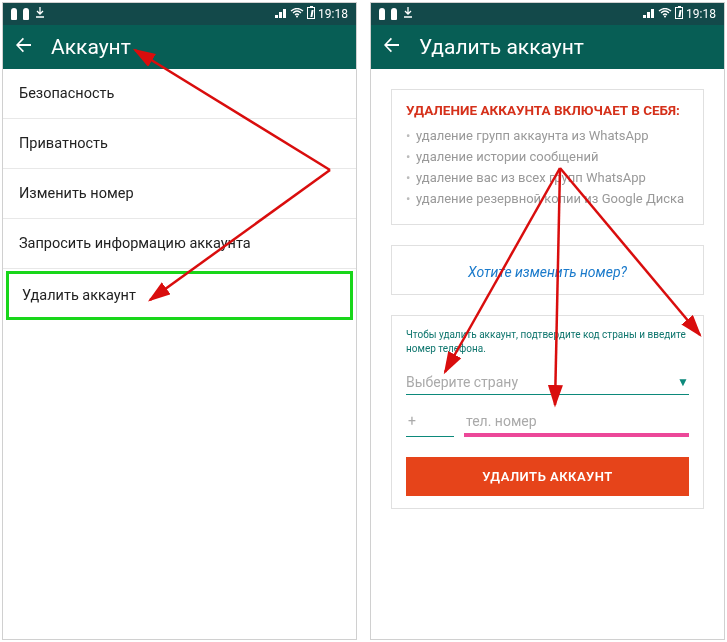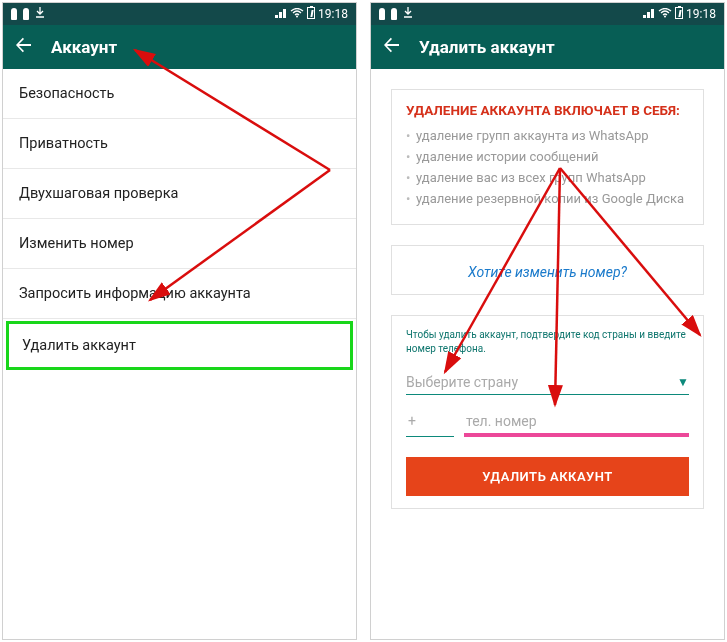--- a/index.html
+++ b/index.html
@@ -35,21 +35,21 @@
   .app-bar {
     background: #075e55;
     color: #fff;
     height: 44px;
     display: flex;
     align-items: center;
     padding: 0 12px;
     gap: 18px;
   }
   .app-bar .back-icon { font-size: 18px; cursor: pointer; }
-  .app-bar .title { font-size: 17px; font-weight: 700; }
+  .app-bar .title { font-size: 21px; font-weight: 400; }
 
   .list-item {
     padding: 16px 16px;
     border-bottom: 1px solid #e8e8e8;
     font-size: 14.5px;
     color: #222;
     cursor: pointer;
   }
   .list-item.highlighted {
     border: 3px solid #18d61a;
@@ -176,21 +176,20 @@
     <span class="back-icon">
       <svg width="18" height="18" viewBox="0 0 18 18">
           <path d="M16 8H4l5-5-1.2-1.2L1 9l6.8 7.2L9 15l-5-5h12z" fill="#fff"></path>
         </svg>
     </span>
     <span class="title">Аккаунт</span>
   </div>
   <div>
     <div class="list-item">Безопасность</div>
     <div class="list-item">Приватность</div>
-    <div class="list-item">Двухшаговая проверка</div>
     <div class="list-item">Изменить номер</div>
     <div class="list-item">Запросить информацию аккаунта</div>
     <div class="list-item highlighted">Удалить аккаунт</div>
   </div>
 </div>
 
 <div class="phone phone-right">
   <div class="status-bar">
     <div class="status-left">
       <span class="ic ic-key"></span>

